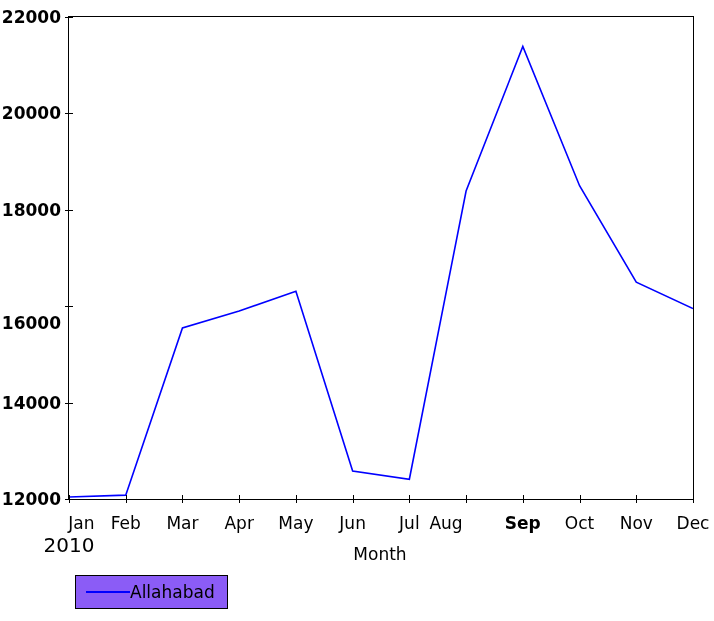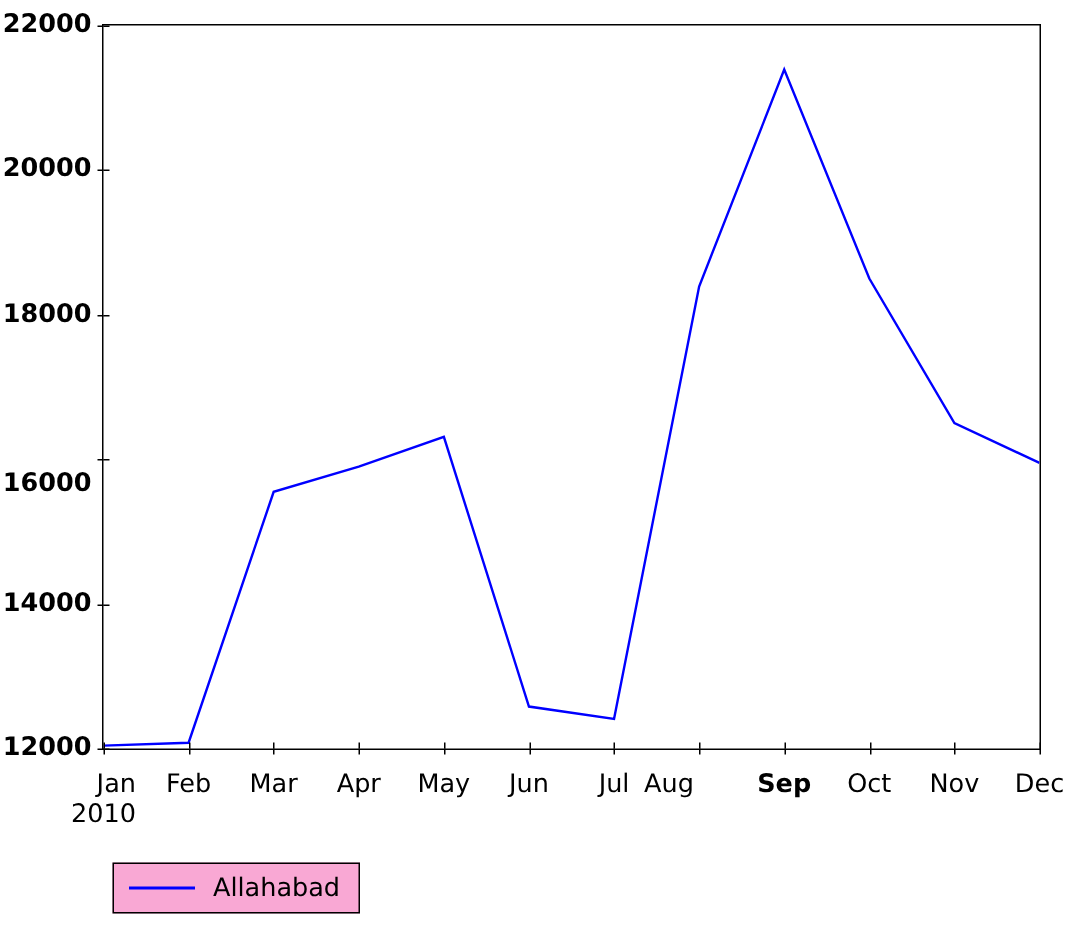--- a/index.html
+++ b/index.html
@@ -94,21 +94,21 @@
     transform: translateX(-50%);
     white-space: nowrap;
     font-size: 17px;
     color: #000000;
     line-height: 1;
     text-align: right;
   }
   .xtick-sublabel {
     display: block;
     margin-top: 3px;
-    font-size: 17px;
+    font-size: 20px;
     color: #000000;
     line-height: 1;
   }
 
   
   #xlabel {
     position: absolute;
     left: 68px;
     top: 546px;
     width: 624px;
@@ -117,25 +117,24 @@
     color: #000000;
     line-height: 1;
   }
 
   
   #legend {
     position: absolute;
     left: 75px;
     top: 575px;
     border: 1px solid #000000;
-    background: #f9a8d4;
+    background: #8b5cf6;
     padding: 6px 12px 6px 10px;
     display: flex;
     align-items: center;
-    gap: 12px;
     box-sizing: border-box;
     height: 34px;
   }
   #legend-swatch {
     width: 44px;
     height: 2px;
     display: block;
   }
   #legend-label {
     font-size: 17px;
@@ -211,19 +210,20 @@
         <div class="xtick-label" style="left: 283.636px;">Jun</div>
         <div class="xtick-label" style="left: 340.364px;">Jul</div>
         <div class="xtick-label" style="left: 377px;">Aug</div>
         <div class="xtick-label" style="left: 453.818px; font-weight: bold;">Sep</div>
         <div class="xtick-label" style="left: 510.545px;">Oct</div>
         <div class="xtick-label" style="left: 567.273px;">Nov</div>
         <div class="xtick-label" style="left: 624px;">Dec</div>
       </div>
   </div>
 
+  <div id="xlabel">Month</div>
 
   <div id="legend">
     <span id="legend-swatch" style="background: rgb(0, 0, 255);"></span>
     <span id="legend-label">Allahabad</span>
   </div>
 
 </div>
 
 </body></html>

